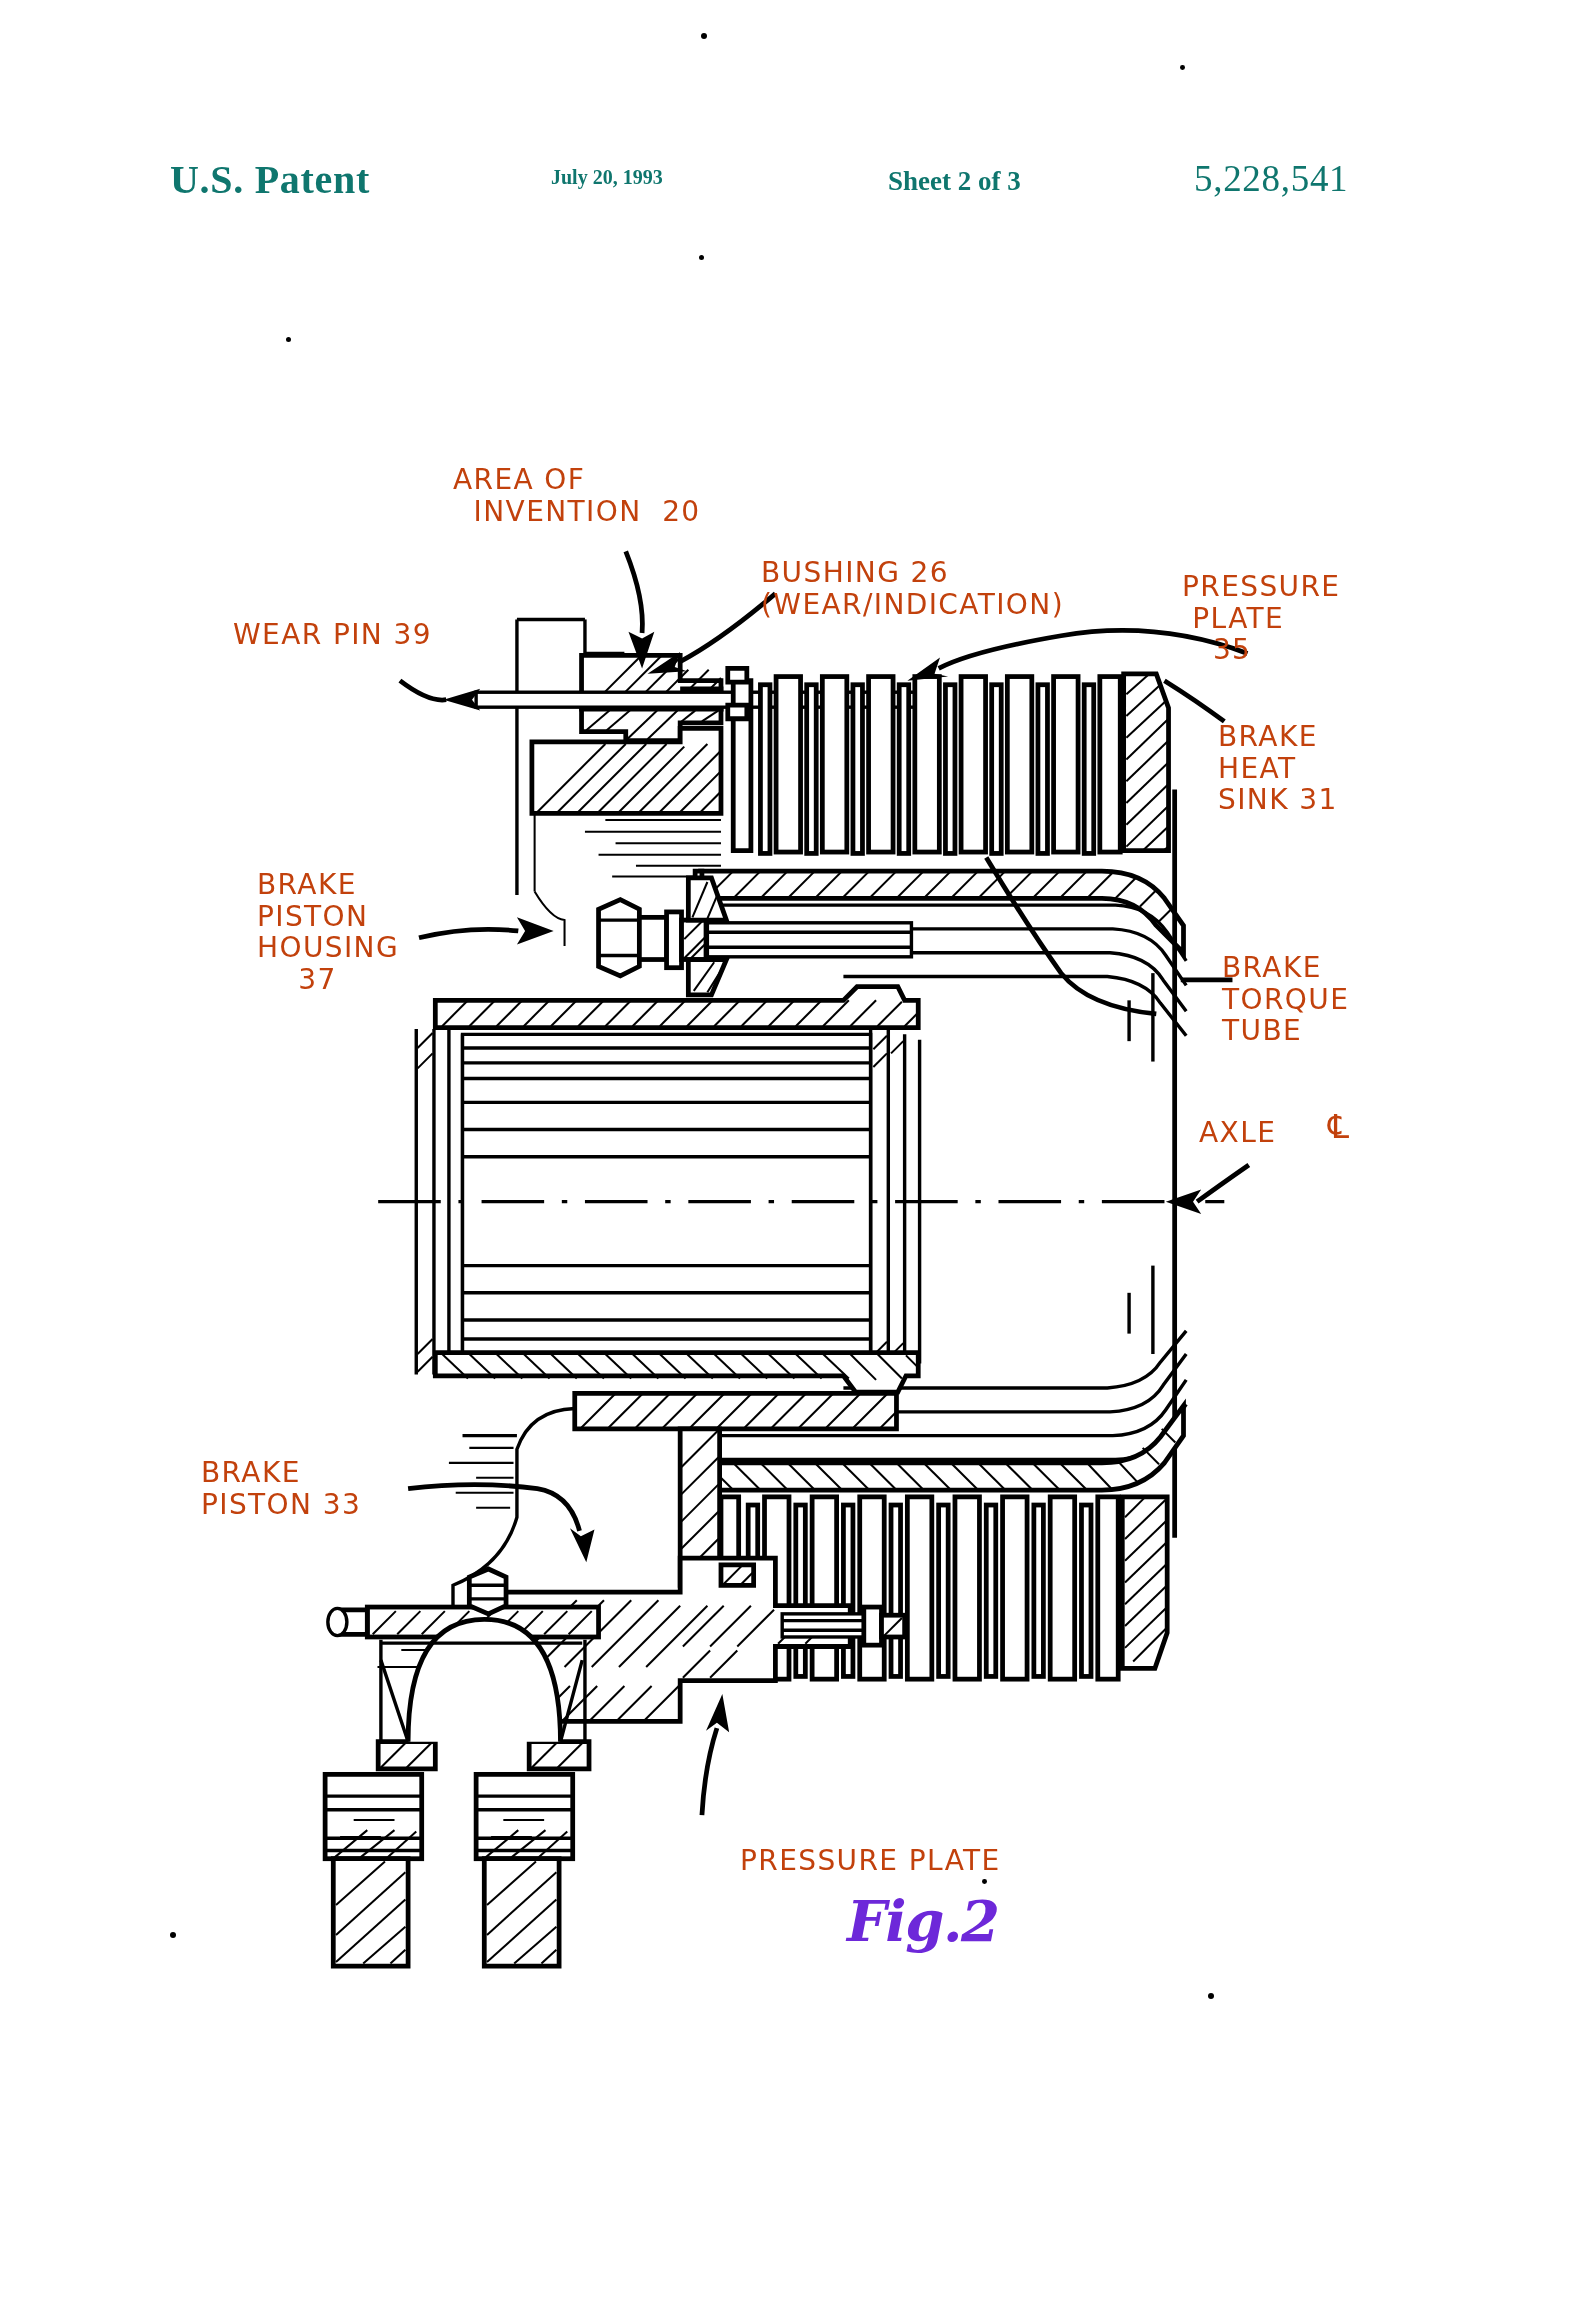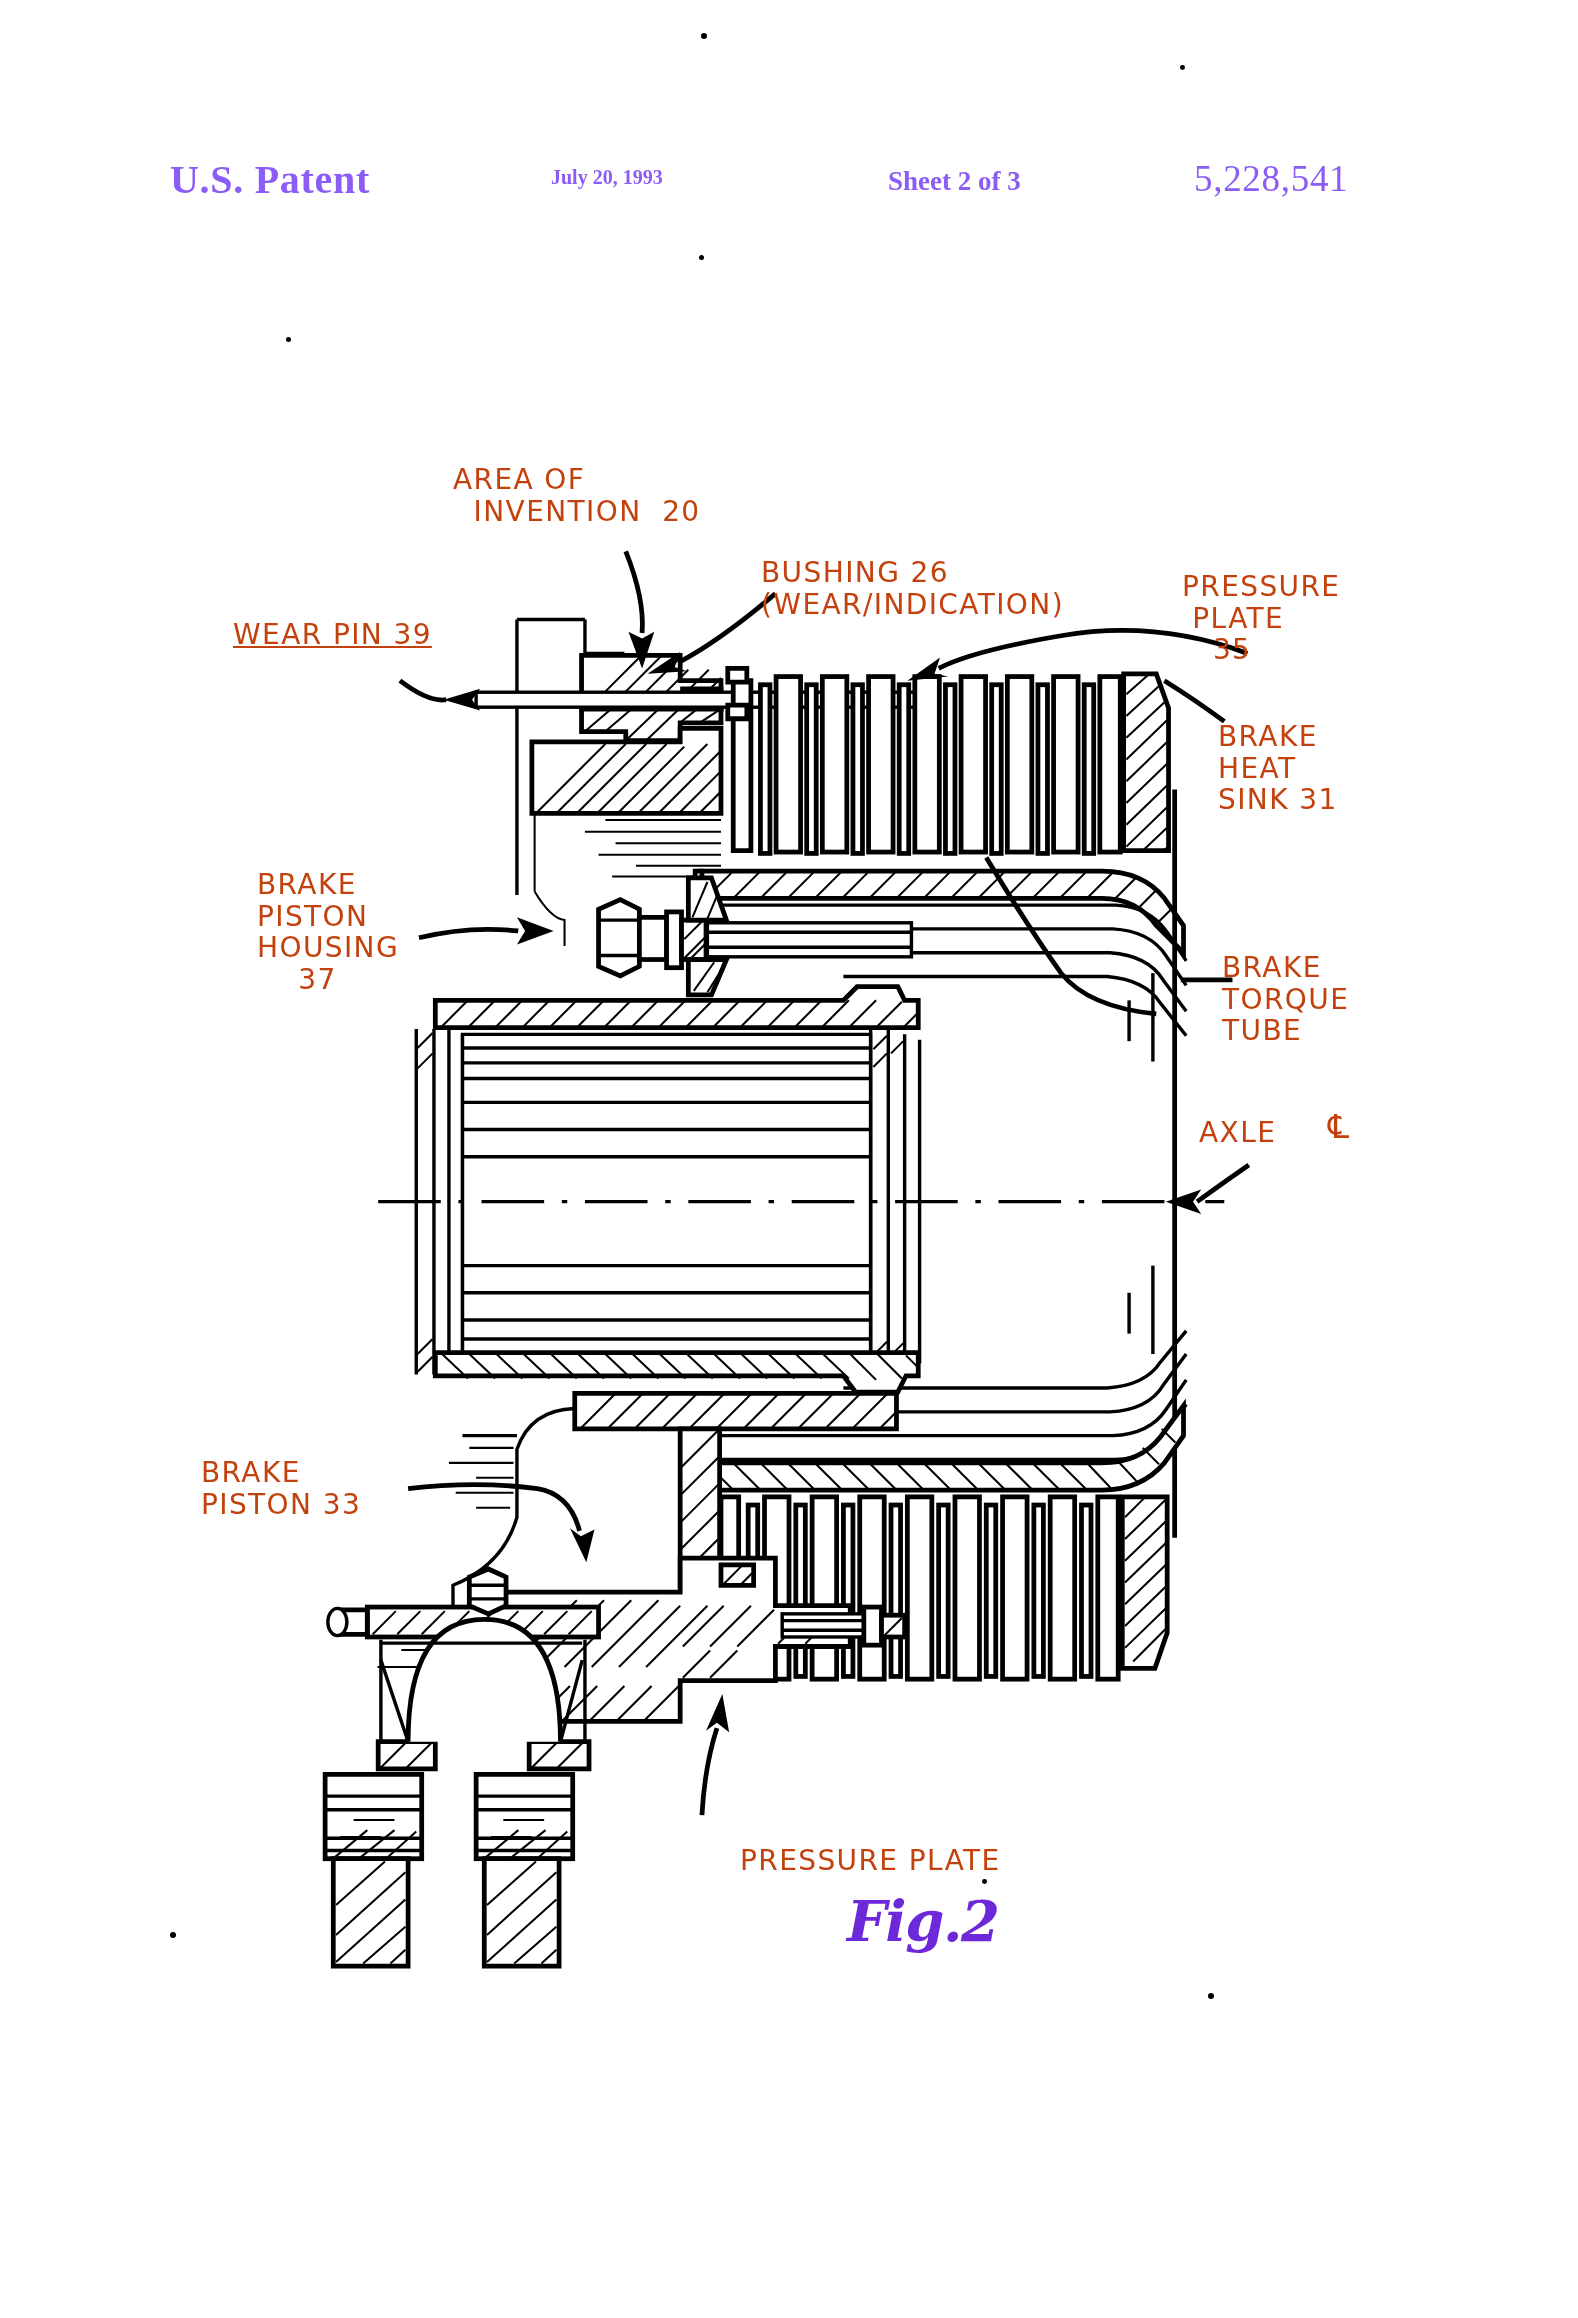--- a/index.html
+++ b/index.html
@@ -1,21 +1,21 @@
 <!DOCTYPE html>
 <html style="font-size:11px"><head>
 <meta charset="utf-8">
 <style>
   html,body{margin:0;padding:0;background:#fff;}
   body{width:1578px;height:2319px;position:relative;
        font-family:"Liberation Serif",serif;background:#fff;overflow:hidden;}
 
   
   #header{position:absolute;left:0;top:156px;width:1578px;height:54px;}
-  .hdr-cell{position:absolute;white-space:nowrap;color:#8b5cf6;}
+  .hdr-cell{position:absolute;white-space:nowrap;color:#0f766e;}
   #hdr-office{left:170px;top:0;font-size:40px;font-weight:700;
               font-family:"Liberation Serif",serif;letter-spacing:0.7px;}
   #hdr-date{left:551px;top:9.5px;font-size:20px;font-weight:700;}
   #hdr-sheet{left:888px;top:9.5px;font-size:27px;font-weight:700;}
   #hdr-patno{left:1194px;top:1.4px;font-size:37px;font-weight:400;letter-spacing:0.7px;}
 
   
   .speck{position:absolute;background:#000;border-radius:50%;}
 
   
@@ -602,21 +602,21 @@
 (WEAR/INDICATION)</div>
 
 <div class="lbl" style="left:1182px;top:571px;">PRESSURE
  PLATE
    35</div>
 
 <div class="lbl" style="left:1218px;top:721px;">BRAKE
 HEAT
 SINK 31</div>
 
-<div class="lbl" style="left:233px;top:619px;text-decoration:underline;">WEAR PIN 39</div>
+<div class="lbl" style="left:233px;top:619px;">WEAR PIN 39</div>
 
 <div class="lbl" style="left:257px;top:869px;">BRAKE
 PISTON
 HOUSING
     37</div>
 
 <div class="lbl" style="left:1222px;top:952px;">BRAKE
 TORQUE
 TUBE</div>
 

